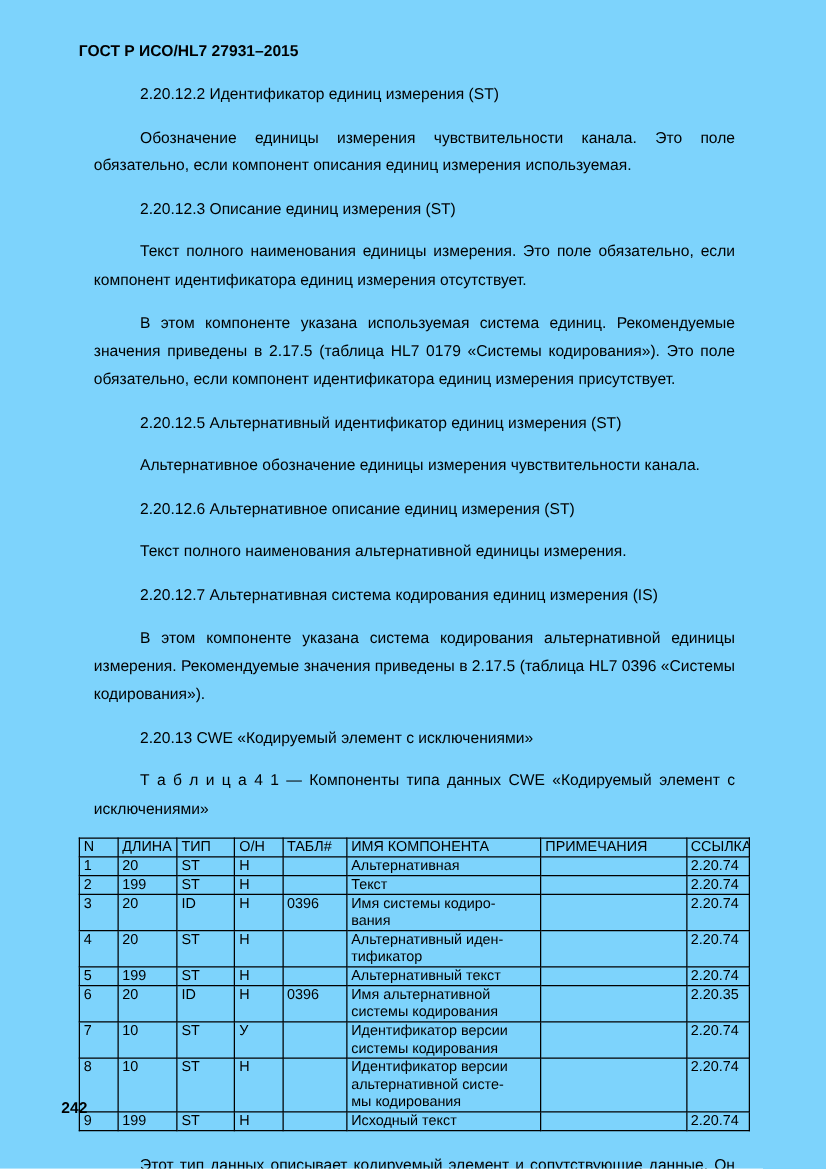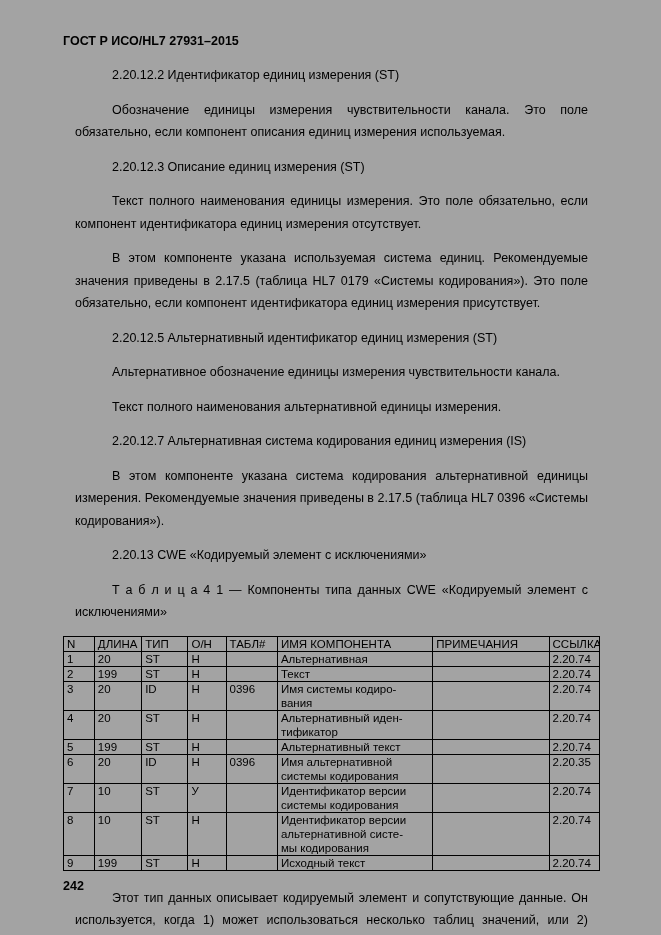--- a/index.html
+++ b/index.html
@@ -1,19 +1,19 @@
 <!DOCTYPE html>
 <html><head>
 <meta charset="utf-8">
 <style>
   html,body{margin:0;padding:0;background:#ffffff;}
   .page{
     position:relative;
     width:661px;height:935px;
-    background:#a3a3a3;
+    background:#7dd3fc;
     box-sizing:border-box;
     padding:30px 61px 0 63px;
     font-family:"Liberation Sans","DejaVu Sans",sans-serif;
     color:#000;
     overflow:hidden;
   }
   .doc-header{
     font-size:12.5px;
     font-weight:bold;
     line-height:22px;
@@ -43,41 +43,42 @@
     text-align:left;
     font-weight:normal;
     white-space:pre-line;
     overflow:hidden;
   }
   .closing{
     margin-top:16px;
   }
   .page-number{
     position:absolute;
-    left:63px;
+    left:49px;
     bottom:42px;
     font-size:12.5px;
     font-weight:bold;
     text-align:right;
   }
 </style>
 </head>
 <body>
 
 <div class="page">
 
   <div class="doc-header">ГОСТ Р ИСО/HL7 27931–2015</div>
 
   <p class="para">2.20.12.2 Идентификатор единиц измерения (ST)</p>
   <p class="para">Обозначение единицы измерения чувствительности канала. Это поле обязательно, если компонент описания единиц измерения используемая.</p>
   <p class="para">2.20.12.3 Описание единиц измерения (ST)</p>
   <p class="para">Текст полного наименования единицы измерения. Это поле обязательно, если компонент идентификатора единиц измерения отсутствует.</p>
   <p class="para">В этом компоненте указана используемая система единиц. Рекомендуемые значения приведены в 2.17.5 (таблица HL7 0179 «Системы кодирования»). Это поле обязательно, если компонент идентификатора единиц измерения присутствует.</p>
   <p class="para">2.20.12.5 Альтернативный идентификатор единиц измерения (ST)</p>
   <p class="para">Альтернативное обозначение единицы измерения чувствительности канала.</p>
+  <p class="para">2.20.12.6 Альтернативное описание единиц измерения (ST)</p>
   <p class="para">Текст полного наименования альтернативной единицы измерения.</p>
   <p class="para">2.20.12.7 Альтернативная система кодирования единиц измерения (IS)</p>
   <p class="para">В этом компоненте указана система кодирования альтернативной единицы измерения. Рекомендуемые значения приведены в 2.17.5 (таблица HL7 0396 «Системы кодирования»).</p>
   <p class="para bold">2.20.13 CWE «Кодируемый элемент с исключениями»</p>
   <p class="para">Т а б л и ц а  4 1  —  Компоненты типа данных CWE «Кодируемый элемент с исключениями»</p>
 
   <table class="data-table">
     <colgroup>
       <col style="width:30px">
       <col style="width:46px">

